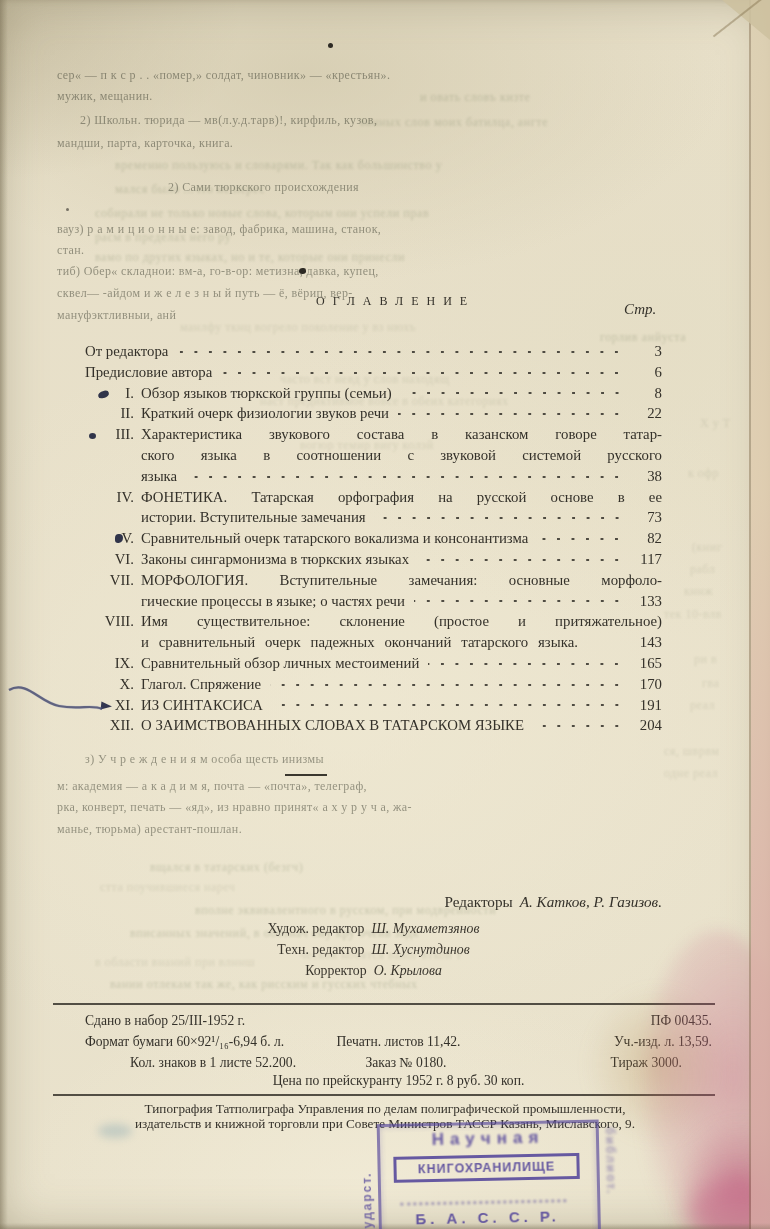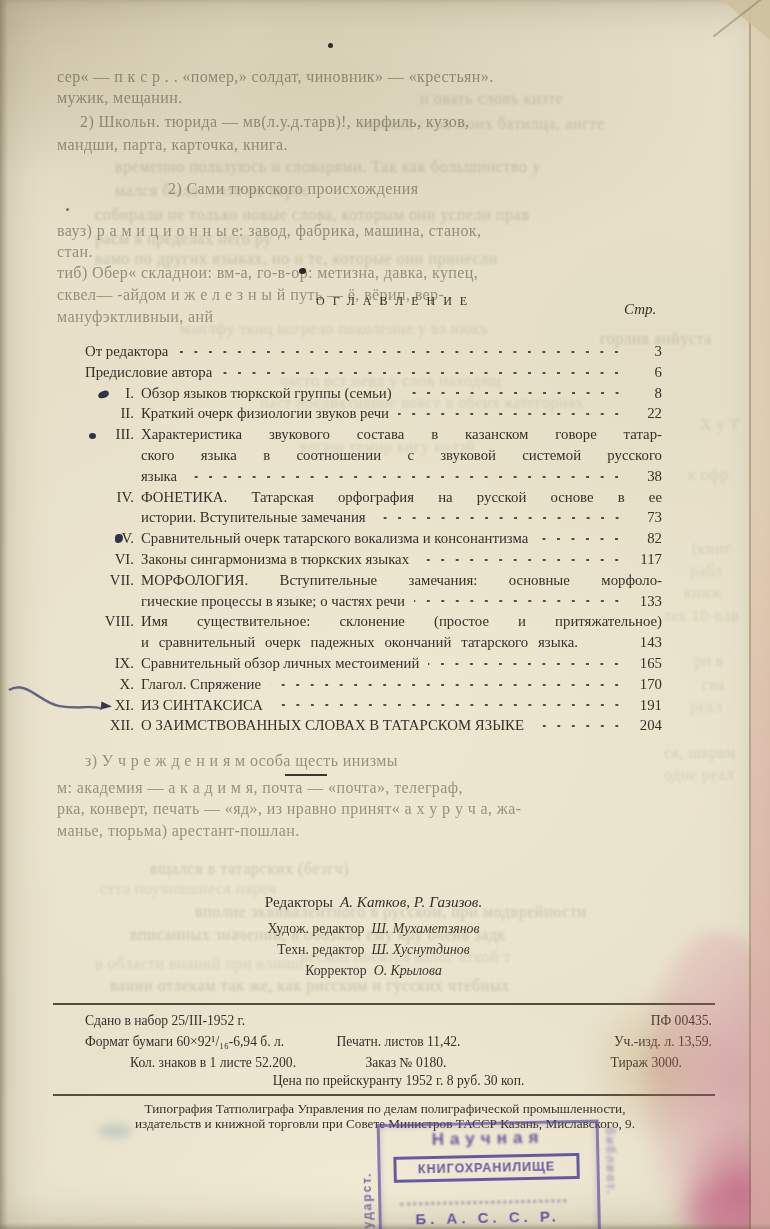--- a/index.html
+++ b/index.html
@@ -14,21 +14,21 @@
       radial-gradient(ellipse 500px 420px at 85% 28%, rgba(228,221,196,.6), transparent 70%),
       radial-gradient(ellipse 700px 520px at 45% 58%, rgba(242,236,214,.55), transparent 75%),
       radial-gradient(ellipse 520px 300px at 48% 97%, rgba(245,239,219,.6), transparent 70%),
       linear-gradient(#e7dfc8, #e9e2cc);
     box-shadow: inset 0 0 46px rgba(110,100,70,.35), inset 0 0 6px rgba(110,100,70,.28);
   }
   .layer { position:absolute; inset:0; }
   .z1{z-index:1} .z2{z-index:2} .z3{z-index:3} .z4{z-index:4} .z5{z-index:5}
 
   
-  .ghost span { position:absolute; white-space:nowrap; font-size:16px; }
+  .ghost span { position:absolute; white-space:nowrap; font-size:12px; }
   .g-dark  { color:rgba(60,62,48,.50); filter:blur(.7px); letter-spacing:.4px; }
   .g-faint { color:rgba(112,122,88,.28); filter:blur(1.1px); letter-spacing:.6px; }
   .g-faint2{ color:rgba(120,128,98,.18); filter:blur(1.3px); letter-spacing:.5px; }
 
   
   .title { position:absolute; left:316px; top:294px; font-size:12px; letter-spacing:8px; white-space:nowrap; }
   .page-col { position:absolute; left:624px; top:301px; font-style:italic; font-size:15px; }
 
   
   .toc { position:absolute; left:85px; top:341px; width:577px; font-size:14.8px; line-height:20.8px; }
@@ -46,21 +46,21 @@
   .mark-dot   { left:4px;  top:9px;  width:7px;  height:6px; border-radius:50%; }
   .mark-blob2 { left:30px; top:6px;  width:8px;  height:9px; border-radius:50% 50% 60% 40%; }
   .mark-arrow { left:16px; top:7px;  width:0; height:0; background:none;
     border-left:11px solid #333650; border-top:4px solid transparent; border-bottom:4px solid transparent;
     transform:rotate(6deg); }
   .pen-tail { position:absolute; left:5px; top:1020px; }
 
   
   .short-rule { position:absolute; left:285px; top:774px; width:42px; height:2px; background:#3a372e; }
   .editors { position:absolute; left:85px; top:893px; width:577px; text-align:center; }
-  .ed-line1 { font-size:15.2px; margin-bottom:10px; }
+  .ed-line1 { font-size:15.2px; margin-bottom:10px;text-align:right; }
   .ed-line  { font-size:13.8px; margin-bottom:5px; font-weight:normal; color:#3a362e; }
   .ed-name  { font-style:italic; margin-left:7px; }
   .ed-line1 .ed-name { font-weight:normal; font-size:15.2px; }
 
   
   .rule { position:absolute; left:53px; width:662px; height:2px; background:rgba(55,52,43,.85); }
   .rule-top { top:1003px; } .rule-bottom { top:1094px; }
   .colophon { position:absolute; left:85px; top:1010px; width:627px; font-size:13.6px; line-height:21px; }
   .colophon-row { display:flex;justify-content:space-between; }
   .colophon-row .c0 { flex:1 1 0; text-align:left; }

